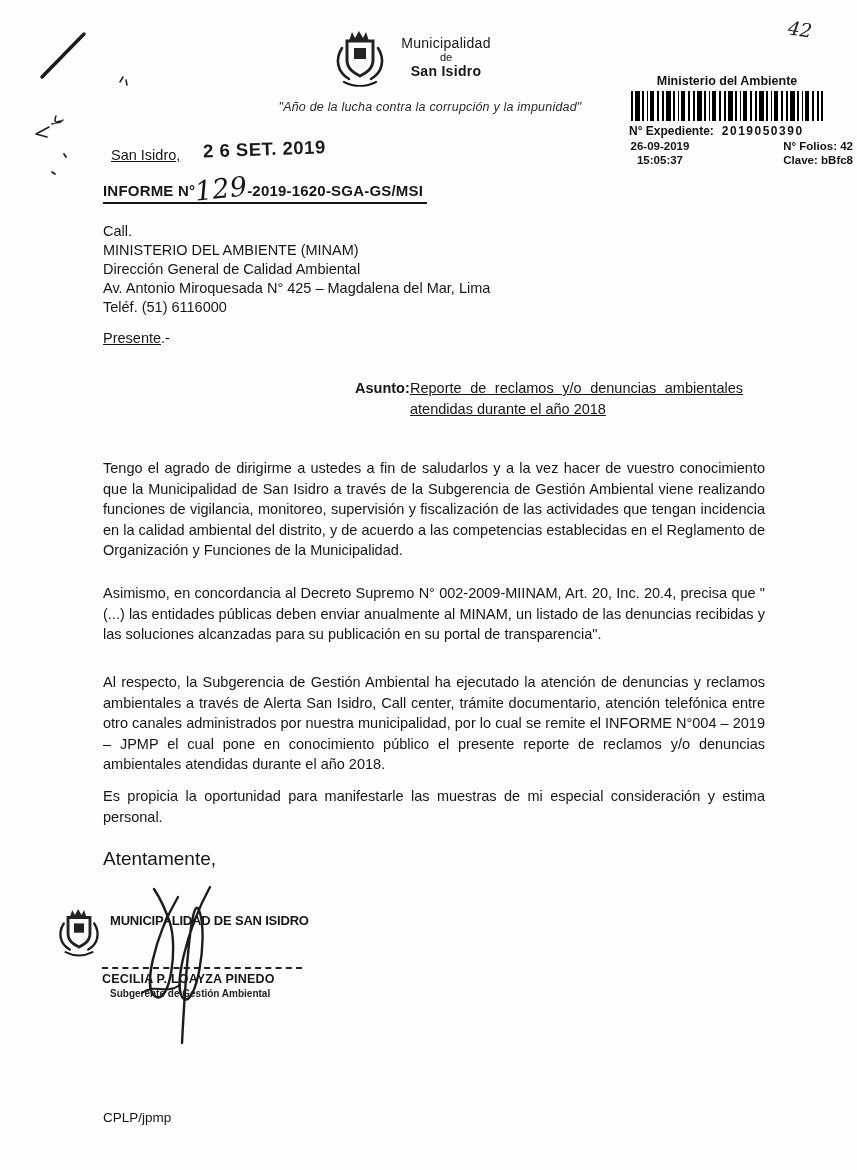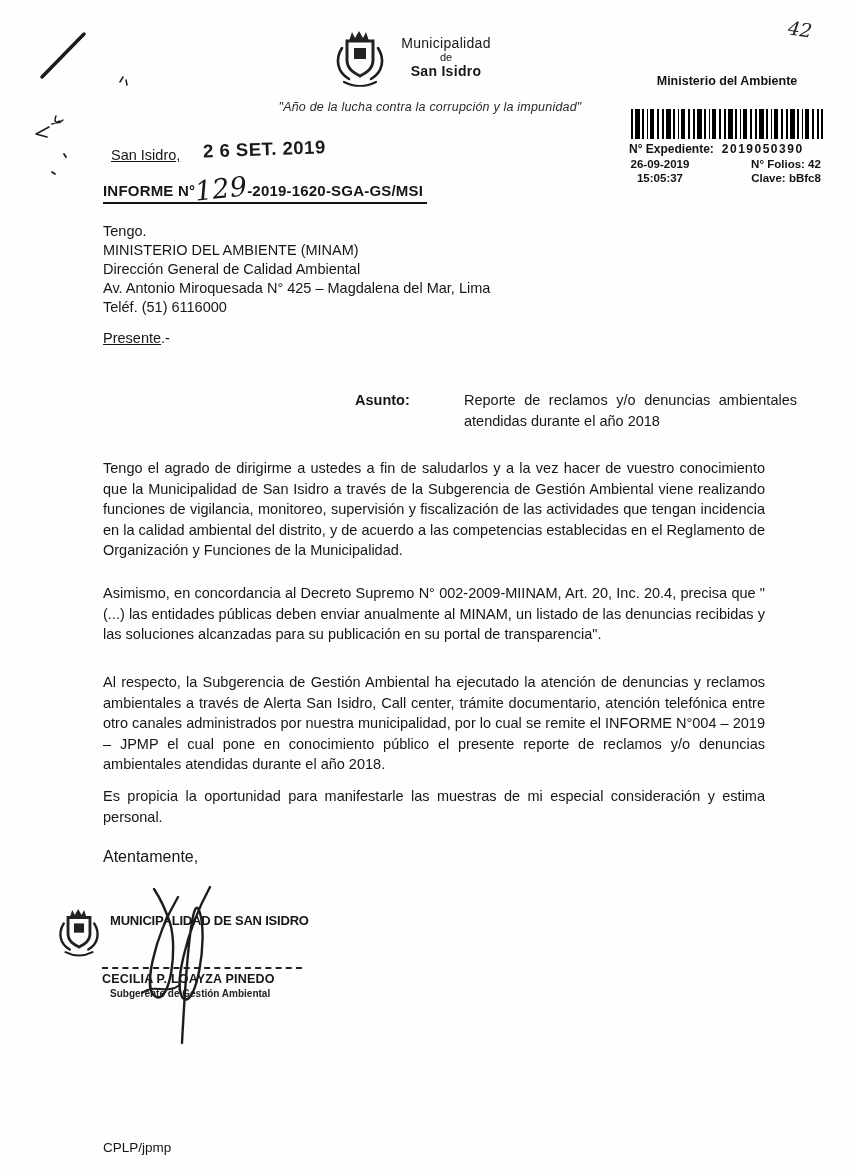--- a/index.html
+++ b/index.html
@@ -23,36 +23,36 @@
   .header-org{position:absolute;left:398px;top:36px;text-align:center;width:96px;line-height:14px;}
   .org-1{font-size:14px;letter-spacing:.3px;}
   .org-2{font-size:11px;}
   .org-3{font-size:14px;font-weight:700;letter-spacing:.3px;}
   .motto{
     position:absolute;left:0;top:100px;width:860px;text-align:center;
     font-style:italic;font-size:12.5px;color:#2a2a2a;letter-spacing:.2px;
   }
   
   .stamp{position:absolute;left:601px;top:74px;width:252px;font-weight:700;color:#121212;}
-  .stamp-ministry{text-align:center;font-size:12.5px;font-weight:600;margin-bottom:21px;}
+  .stamp-ministry{text-align:center;font-size:12.5px;font-weight:600;margin-bottom:3px;}
   .barcode{
     margin:0 auto;width:192px;height:30px;
     background:repeating-linear-gradient(90deg,
       #000 0px,#000 2px,#fff 2px,#fff 4px,
       #000 4px,#000 9px,#fff 9px,#fff 11px,
       #000 11px,#000 13px,#fff 13px,#fff 16px,
       #000 16px,#000 17px,#fff 17px,#fff 19px,
       #000 19px,#000 23px,#fff 23px,#fff 26px,
       #000 26px,#000 28px,#fff 28px,#fff 31px);
   }
   .stamp-exp{font-size:12px;margin-top:3px;padding-left:28px;}
   .stamp-exp .val{letter-spacing:1.5px;margin-left:8px;}
   .stamp-row{display:flex;font-size:11.5px;margin-top:2px;}
   .stamp-row .l{width:118px;text-align:center;}
-  .stamp-row .r{flex:1;text-align:center;}
+  .stamp-row .r{flex:1;text-align:right;}
   
   .place-date{position:absolute;left:111px;top:147px;font-size:14.5px;text-decoration:underline;}
   .date-stamp{
     position:absolute;left:92px;top:-10px;width:200px;
     font-weight:700;font-size:18.5px;letter-spacing:.5px;
     transform:rotate(-2deg);white-space:nowrap;color:#1a1a1a;
   }
   .oficio{
     position:absolute;left:103px;top:182px;
     font-size:15px;font-weight:700;letter-spacing:.2px;
@@ -60,43 +60,43 @@
   }
   .oficio-number{
     display:inline-block;width:52px;text-align:center;
     font-family:"DejaVu Serif", serif;font-style:italic;font-weight:400;
     font-size:27px;transform:rotate(-6deg);position:relative;top:2px;line-height:0;
   }
   .recipient{position:absolute;left:103px;top:222px;font-size:14.5px;line-height:19px;}
   .presente{position:absolute;left:103px;top:330px;font-size:14.5px;}
   .presente .u{text-decoration:underline;}
   
-  .subject{position:absolute;left:355px;top:390px;width:412px;font-size:14.5px;line-height:21px;}
+  .subject{position:absolute;left:355px;top:378px;width:412px;font-size:14.5px;line-height:21px;}
   .subject-label{position:absolute;left:0;top:0;font-weight:700;}
-  .subject-text{display:block;margin-left:109px;width:333px;text-align:justify;}
+  .subject-text{display:block;margin-left:55px;width:333px;text-align:justify;text-decoration:underline;}
   
   .para{
     position:absolute;left:103px;width:662px;
     font-size:14.5px;line-height:20.5px;text-align:justify;margin:0;
   }
   .p1{top:458px;} .p2{top:583px;} .p3{top:672px;} .p4{top:786px;}
-  .closing{position:absolute;left:103px;top:848px;font-size:16px;}
+  .closing{position:absolute;left:103px;top:848px;font-size:19px;}
   
   .sig-block{position:absolute;left:50px;top:895px;width:280px;height:160px;}
   .sig-crest{position:absolute;left:2px;top:8px;}
   .sig-org{
     position:absolute;left:60px;top:18px;width:220px;
     font-size:13px;font-weight:700;letter-spacing:-0.2px;white-space:nowrap;
   }
   .sig-dashes{position:absolute;left:52px;top:72px;width:200px;border-top:2px dashed #222;}
   .sig-name{position:absolute;left:52px;top:77px;font-size:12.5px;font-weight:700;letter-spacing:.2px;white-space:nowrap;}
   .sig-title{position:absolute;left:60px;top:93px;font-size:10px;font-weight:700;color:#222;white-space:nowrap;}
   .sig-scribble{position:absolute;left:58px;top:-12px;}
   
-  .footer{position:absolute;left:103px;top:1140px;font-size:13.5px;}
+  .footer{position:absolute;left:103px;top:1110px;font-size:13.5px;}
   svg .ink{stroke:#1c1c1c;fill:none;stroke-linecap:round;}
 </style>
 </head>
 <body>
 
 <div class="page">
 
   <svg class="pen-marks" width="130" height="170" viewBox="0 0 130 170">
     <path class="ink" d="M20,55 L62,12" stroke-width="3.5"></path>
     <path class="ink" d="M98,60 l3,-5 M104,58 l1,5" stroke-width="1.5"></path>
@@ -141,21 +141,21 @@
   <div class="place-date">
     <span>San Isidro,</span>
     <span class="date-stamp">2 6 SET. 2019</span>
   </div>
 
   <div class="oficio">
     <span>INFORME N°</span><span class="oficio-number">129</span><span>-2019-1620-SGA-GS/MSI</span>
   </div>
 
   <div class="recipient">
-    <div>Tengo.</div>
+    <div>Call.</div>
     <div>MINISTERIO DEL AMBIENTE (MINAM)</div>
     <div>Dirección General de Calidad Ambiental</div>
     <div>Av. Antonio Miroquesada N° 425 – Magdalena del Mar, Lima</div>
     <div>Teléf. (51) 6116000</div>
   </div>
 
   <div class="presente">
     <span class="u">Presente</span><span>.-</span>
   </div>
 

